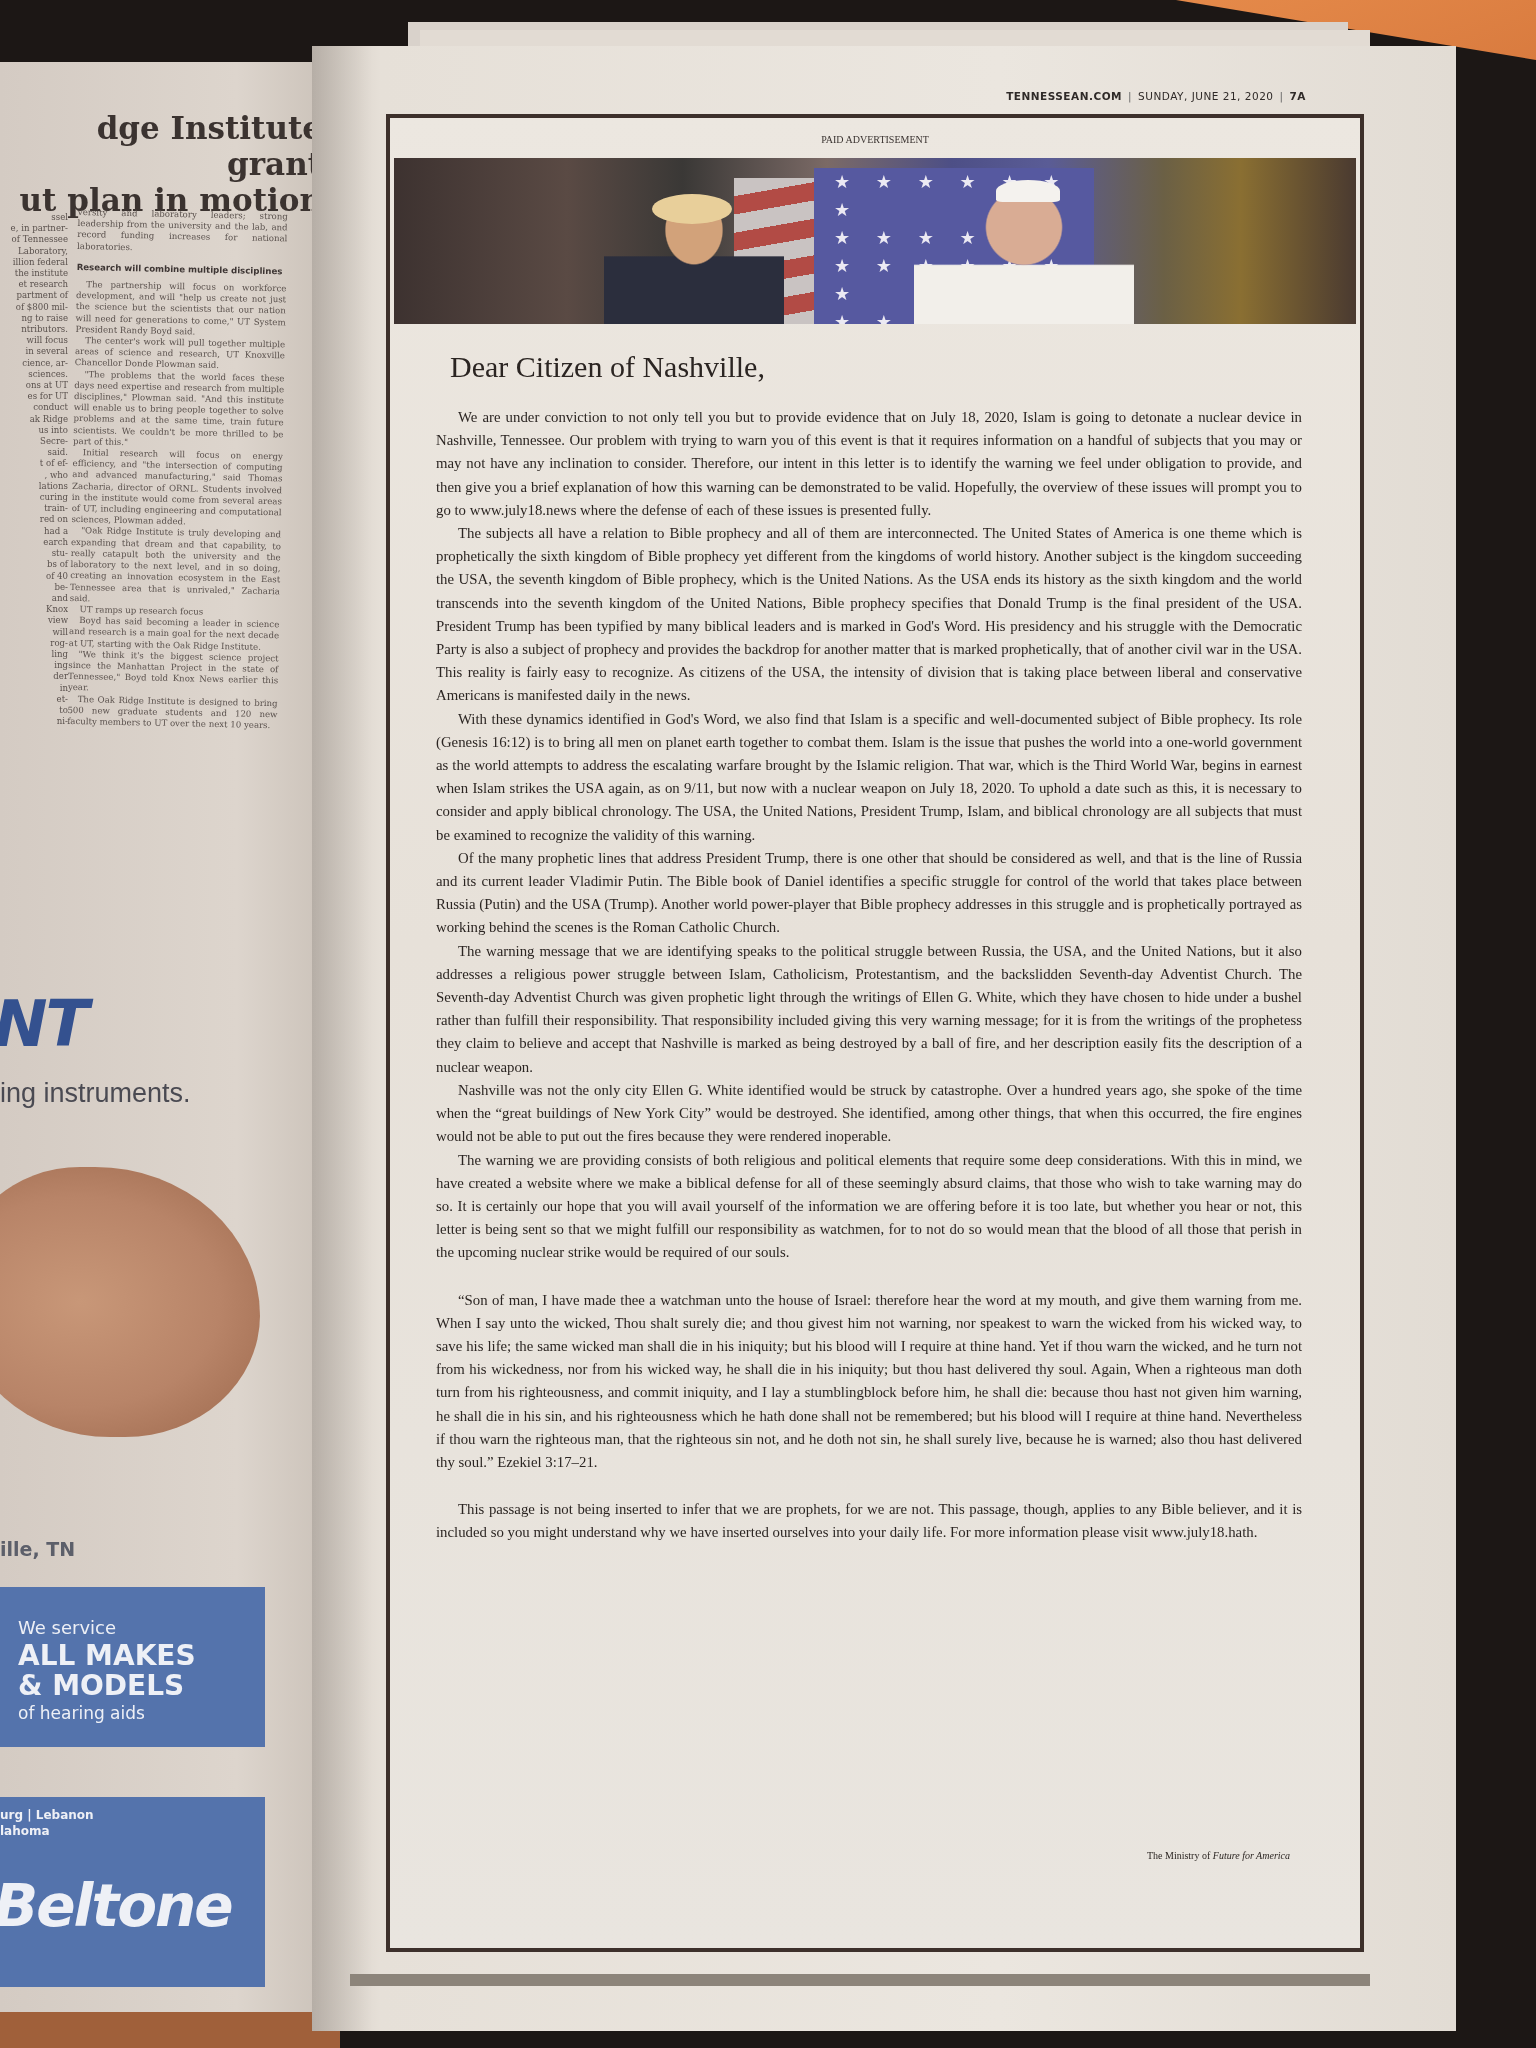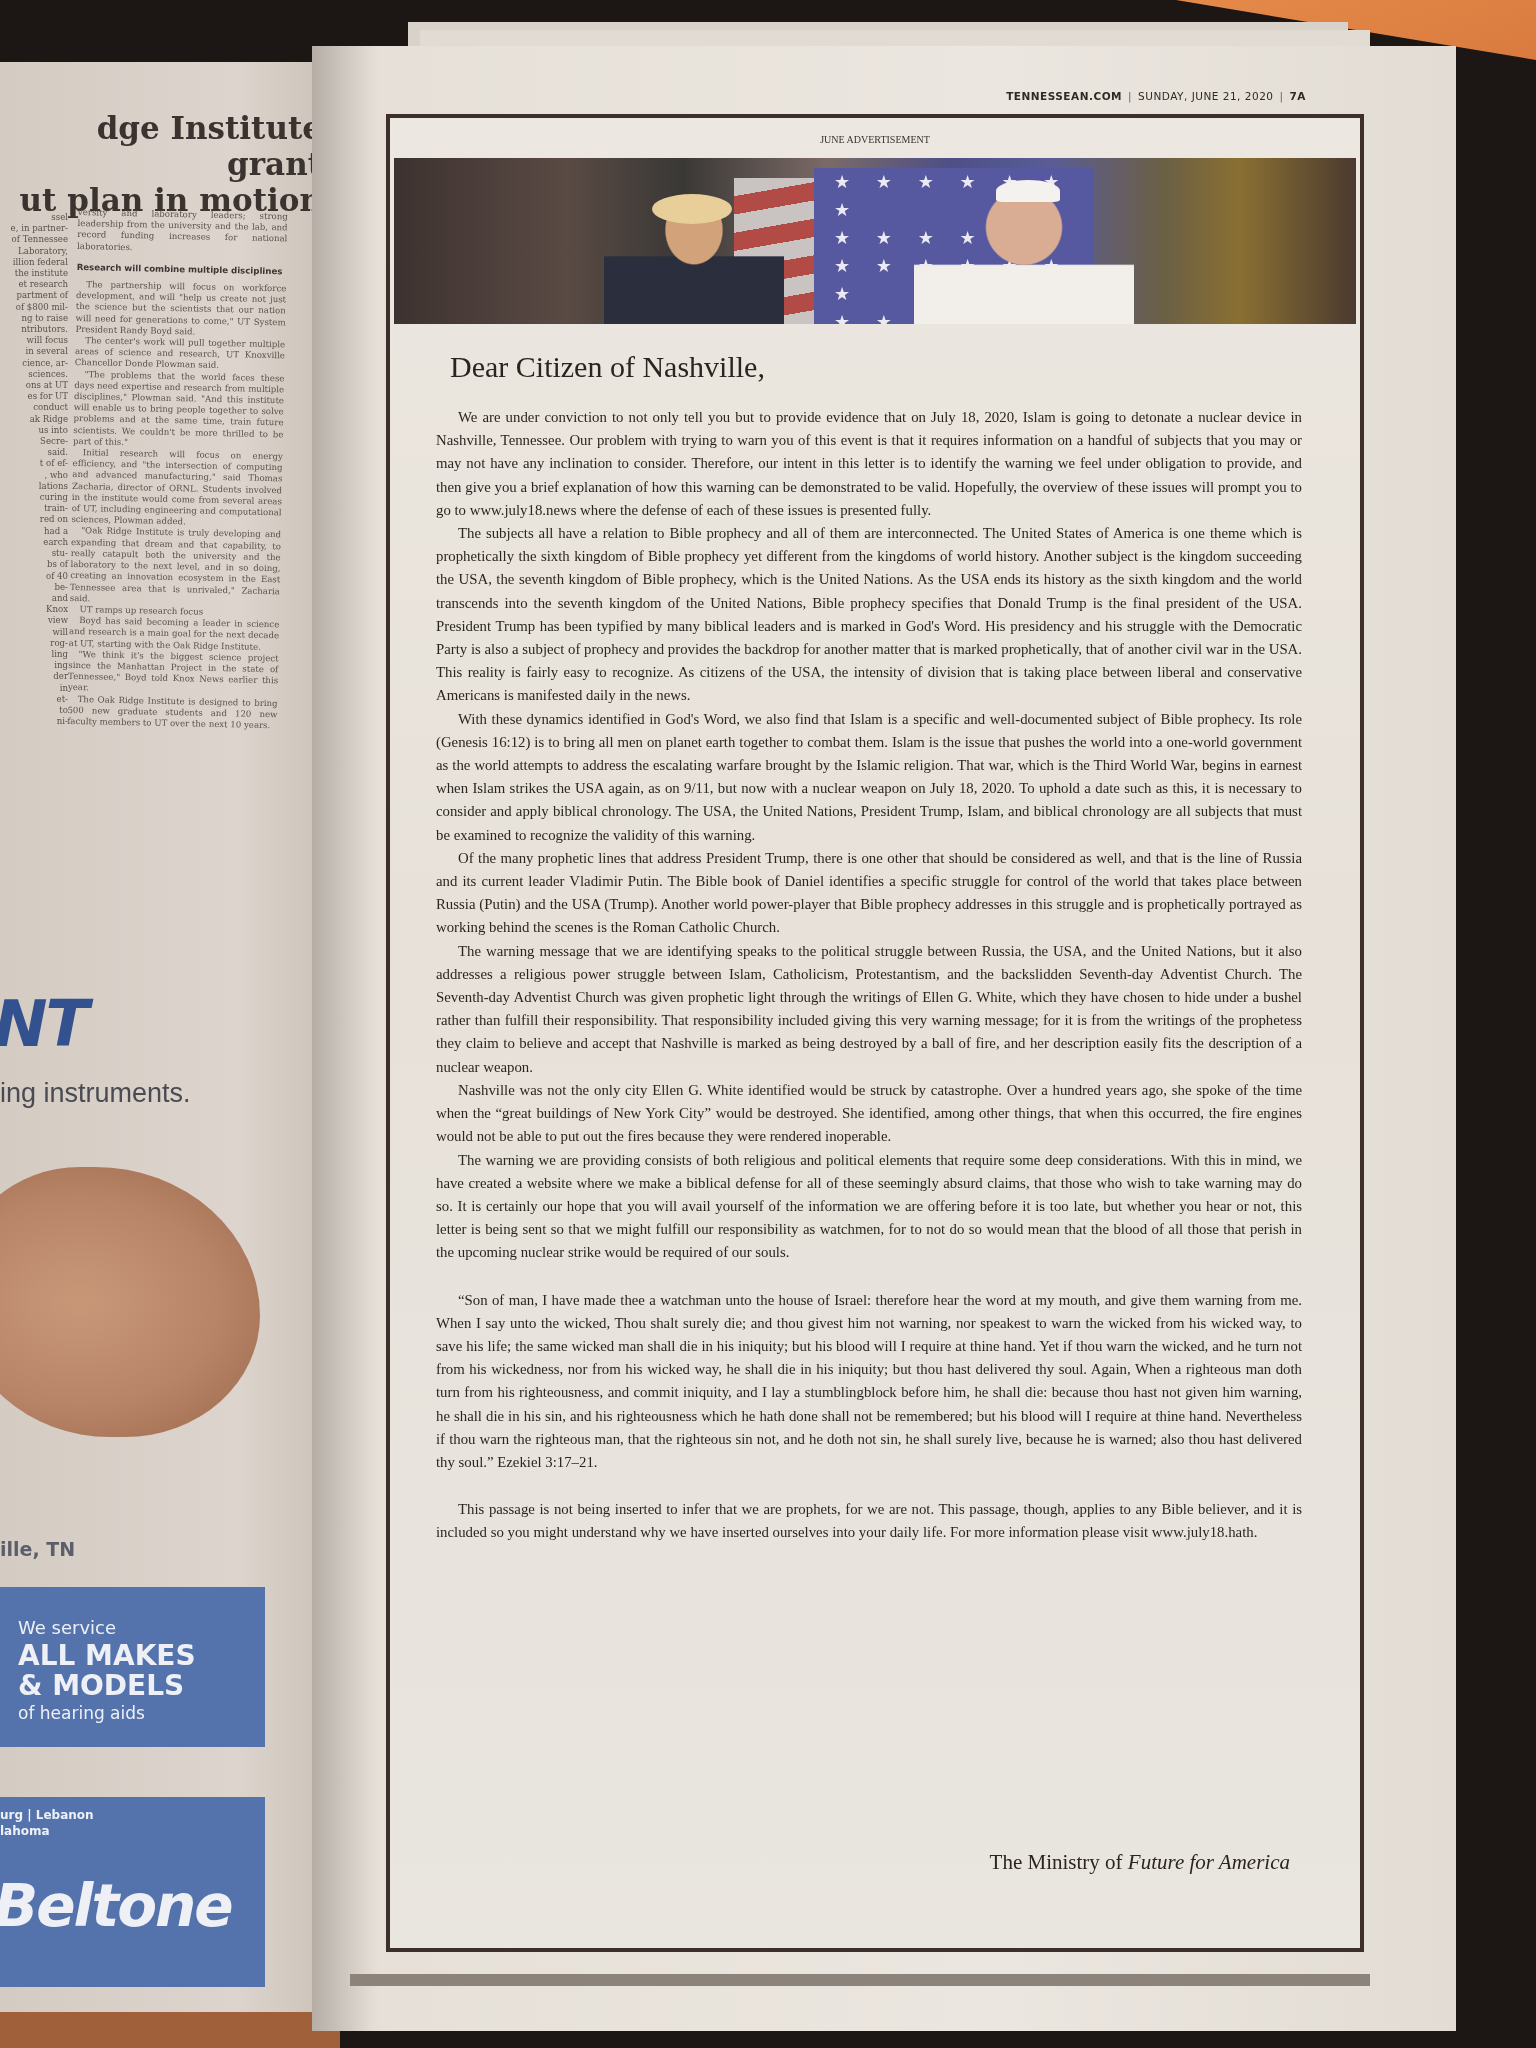--- a/index.html
+++ b/index.html
@@ -124,21 +124,21 @@
   }
   .letter {
     position:absolute; left:46px; top:288px; width:866px;
     font-family:"Liberation Serif", serif; font-size:14.8px; line-height:23.2px;
     color:#2b2522; text-align:justify;
   }
   .letter p { margin:0; text-indent:22px; }
   .letter .gap { height:24px; }
   .signature {
     position:absolute; right:70px; top:1732px;
-    font-family:"Liberation Serif", serif; font-size:21px; color:#2b2522;margin-left:48px;
+    font-family:"Liberation Serif", serif; font-size:10px; color:#2b2522;margin-left:48px;
   }
   .signature i { font-style:italic; }
   .website {
     position:absolute; left:0; right:0; top:1790px; text-align:center;
     font-family:"Liberation Serif", serif; font-weight:bold; font-size:38px;
     color:#4e5386; text-decoration:underline; text-underline-offset:6px;
   }
   .bottom-rule {
     position:absolute; left:38px; top:1928px; width:1020px; height:12px; background:#8c847a;
   }
@@ -243,21 +243,21 @@
   </div>
 </div>
 
 <div class="main-page">
   <div class="fold-shadow"></div>
   <div class="page-head">
     <b>TENNESSEAN.COM</b><span class="sep">|</span><span>SUNDAY, JUNE 21, 2020</span><span class="sep">|</span><b>7A</b>
   </div>
 
   <div class="ad-frame">
-    <div class="paid-ad">JUNE ADVERTISEMENT</div>
+    <div class="paid-ad">PAID ADVERTISEMENT</div>
 
     <div class="banner">
       <div class="flag-stripes"></div>
       <div class="flag-stars">★ ★ ★ ★ ★ ★ ★<br>★ ★ ★ ★ ★ ★<br>★ ★ ★ ★ ★ ★ ★<br>★ ★ ★ ★ ★ ★<br>★ ★ ★ ★ ★ ★ ★<br>★ ★ ★ ★ ★ ★</div>
       <div class="figure-left">
           <div class="hair"></div>
         </div>
       <div class="figure-right">
           <div class="cap"></div>
         </div>

